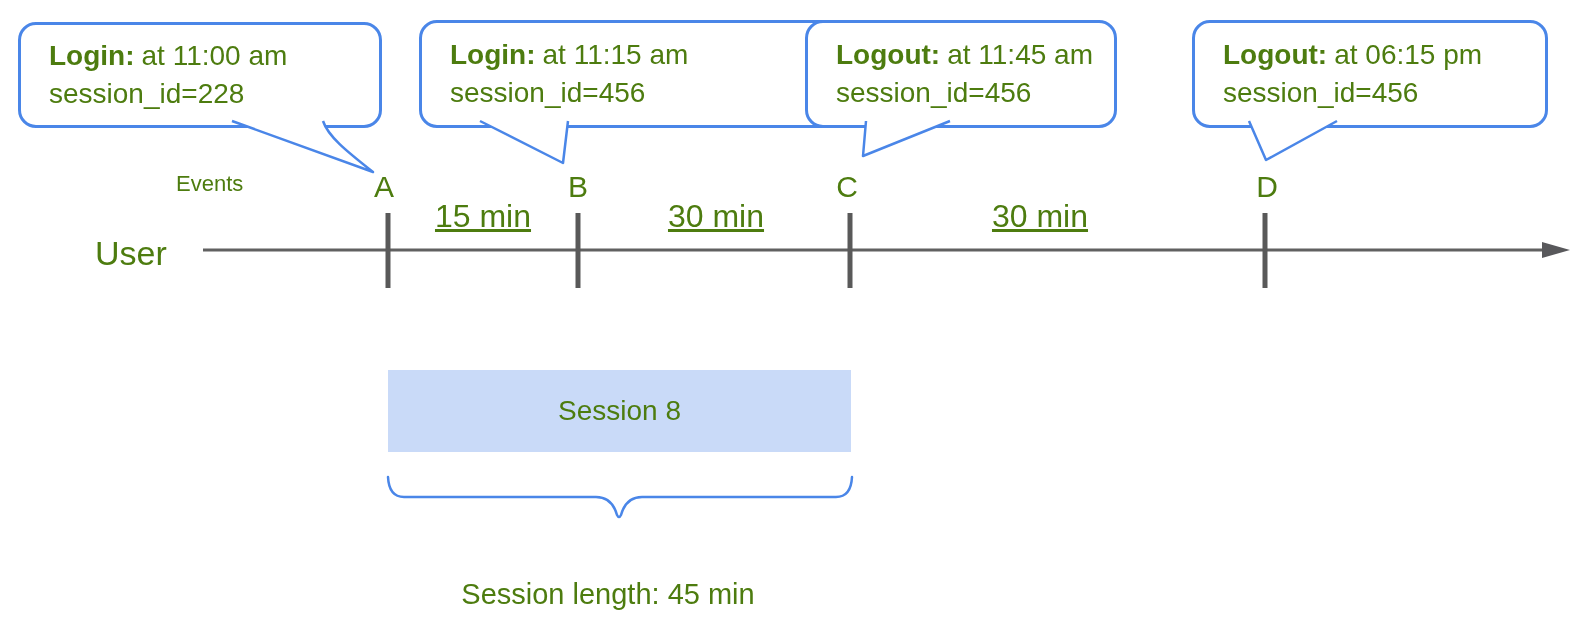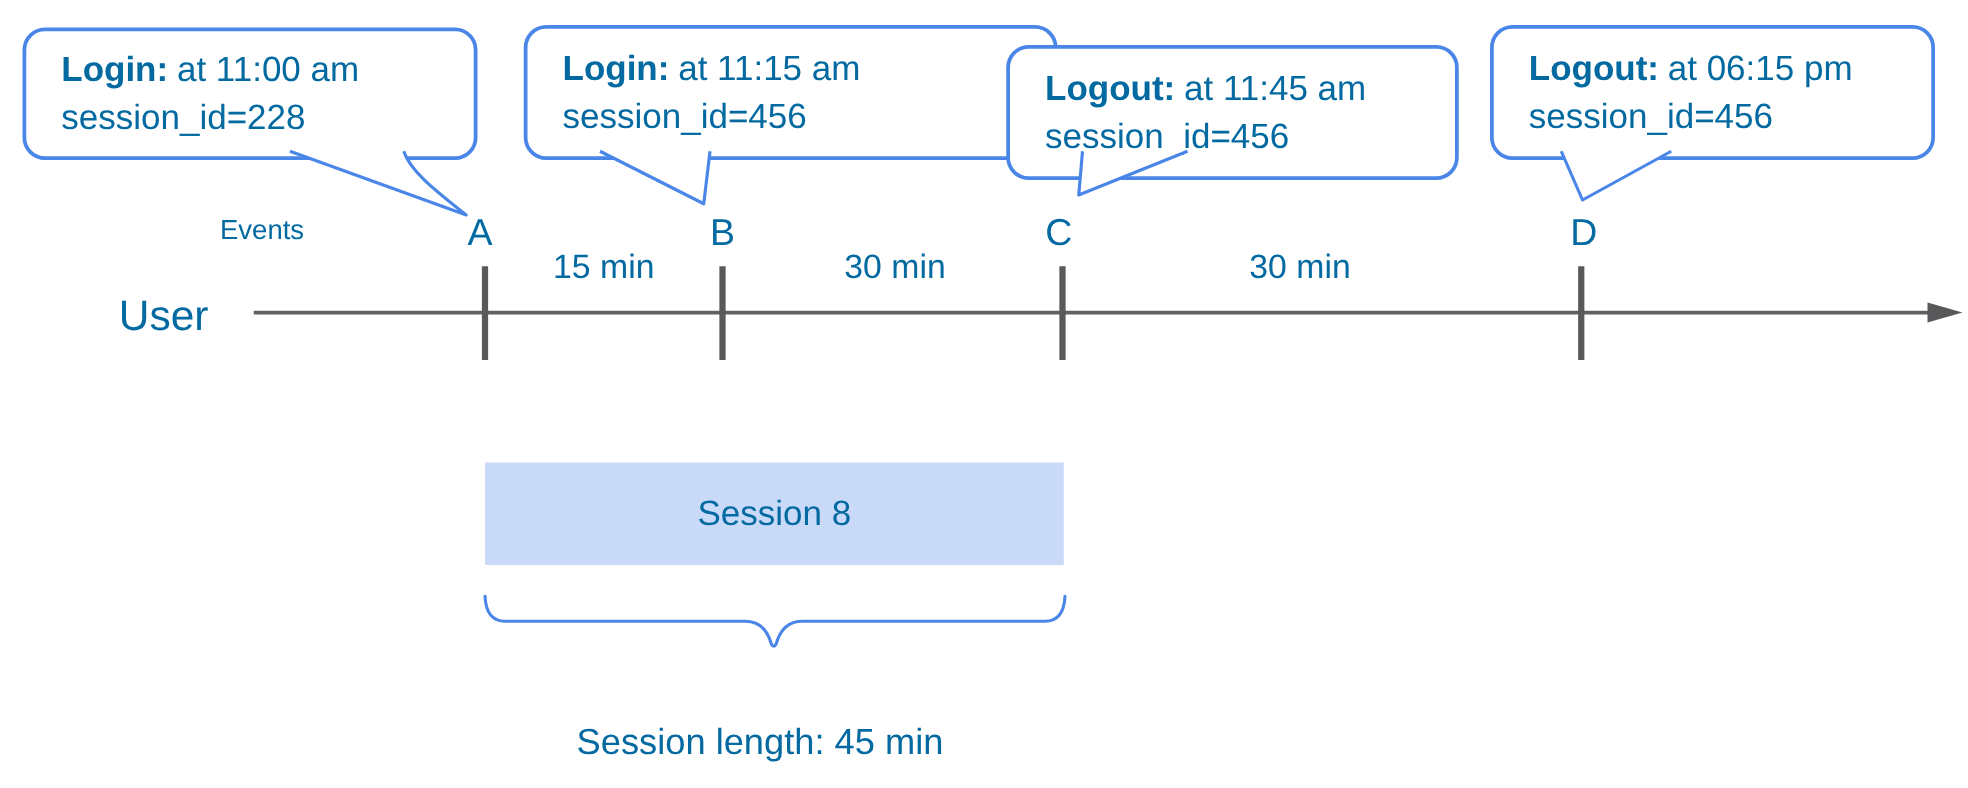--- a/index.html
+++ b/index.html
@@ -1,31 +1,31 @@
 <!DOCTYPE html>
 <html><head>
 <meta charset="utf-8">
 <style>
   html,body{margin:0;padding:0;background:#fff;}
   .canvas{
     position:relative;width:1574px;height:630px;background:#fff;overflow:hidden;
-    font-family:"Liberation Sans",sans-serif;color:#0369a1;
+    font-family:"Liberation Sans",sans-serif;color:#4d7c0f;
   }
   .layer{position:absolute;left:0;top:0;pointer-events:none;}
   .bubble{
     position:absolute;box-sizing:border-box;background:#fff;
     border:3px solid #4a86e8;border-radius:18px;
     display:flex;flex-direction:column;justify-content:center;
     padding-left:28px;font-size:28px;line-height:38px;
   }
   .bubble .t2{margin-left:7px;font-weight:400;}
   .bubble .line1{white-space:nowrap;}
   .lbl{position:absolute;white-space:nowrap;}
   .marker-letter{font-size:30px;transform:translateX(-50%);}
-  .interval{font-size:27px;transform:translateX(-50%);}
+  .interval{font-size:32px;transform:translateX(-50%);text-decoration:underline;}
   .events{font-size:22px;}
   .user{font-size:34px;}
   .session-box{
     position:absolute;left:388px;top:370px;width:463px;height:82px;
     background:#c9daf8;display:flex;align-items:center;justify-content:center;
     font-size:28px;
   }
   .session-length{font-size:29px;transform:translateX(-50%);}
 </style>
 </head>
@@ -36,21 +36,21 @@
   <div class="bubble" style="left:18px;top:22px;width:364px;height:106px">
     <div class="line1"><b>Login:</b><span class="t2">at 11:00 am</span></div>
     <div>session_id=228</div>
   </div>
 
   <div class="bubble" style="left:419px;top:20px;width:427px;height:108px">
     <div class="line1"><b>Login:</b><span class="t2">at 11:15 am</span></div>
     <div>session_id=456</div>
   </div>
 
-  <div class="bubble" style="left:805px;top:36px;width:362px;height:108px">
+  <div class="bubble" style="left:805px;top:20px;width:312px;height:108px">
     <div class="line1"><b>Logout:</b><span class="t2">at 11:45 am</span></div>
     <div>session_id=456</div>
   </div>
 
   <div class="bubble" style="left:1192px;top:20px;width:356px;height:108px">
     <div class="line1"><b>Logout:</b><span class="t2">at 06:15 pm</span></div>
     <div>session_id=456</div>
   </div>
 
   <div class="session-box">

